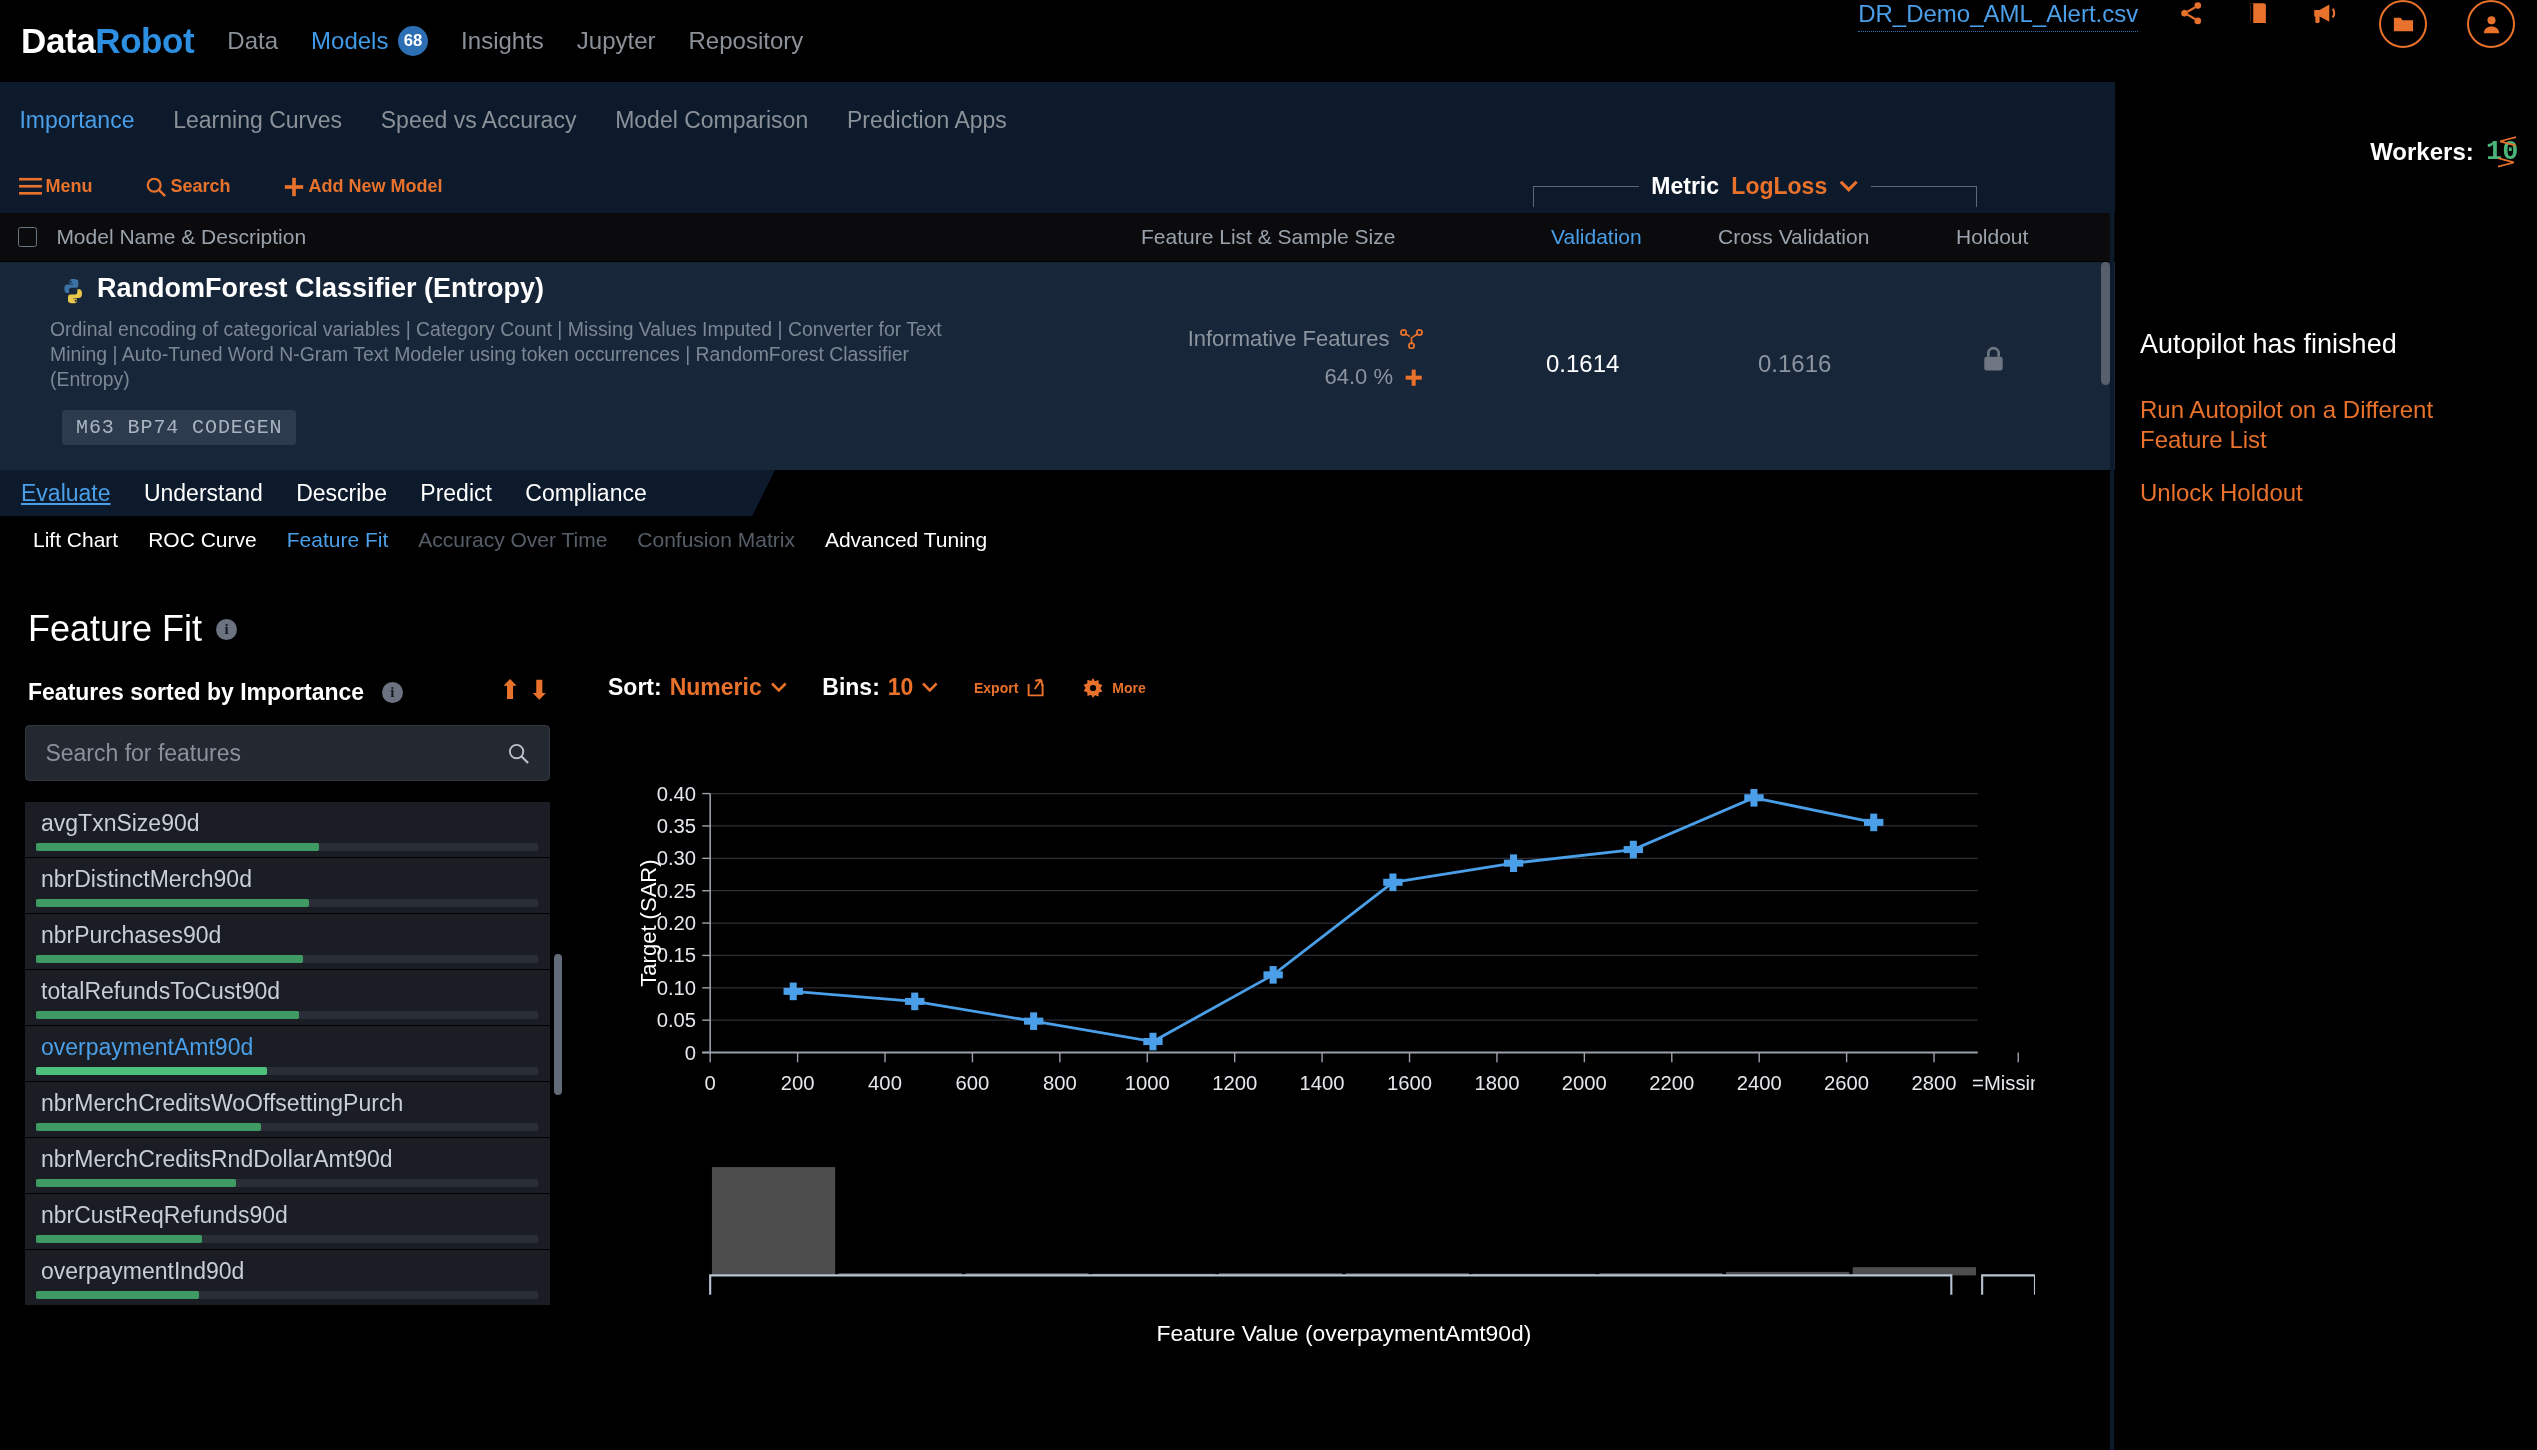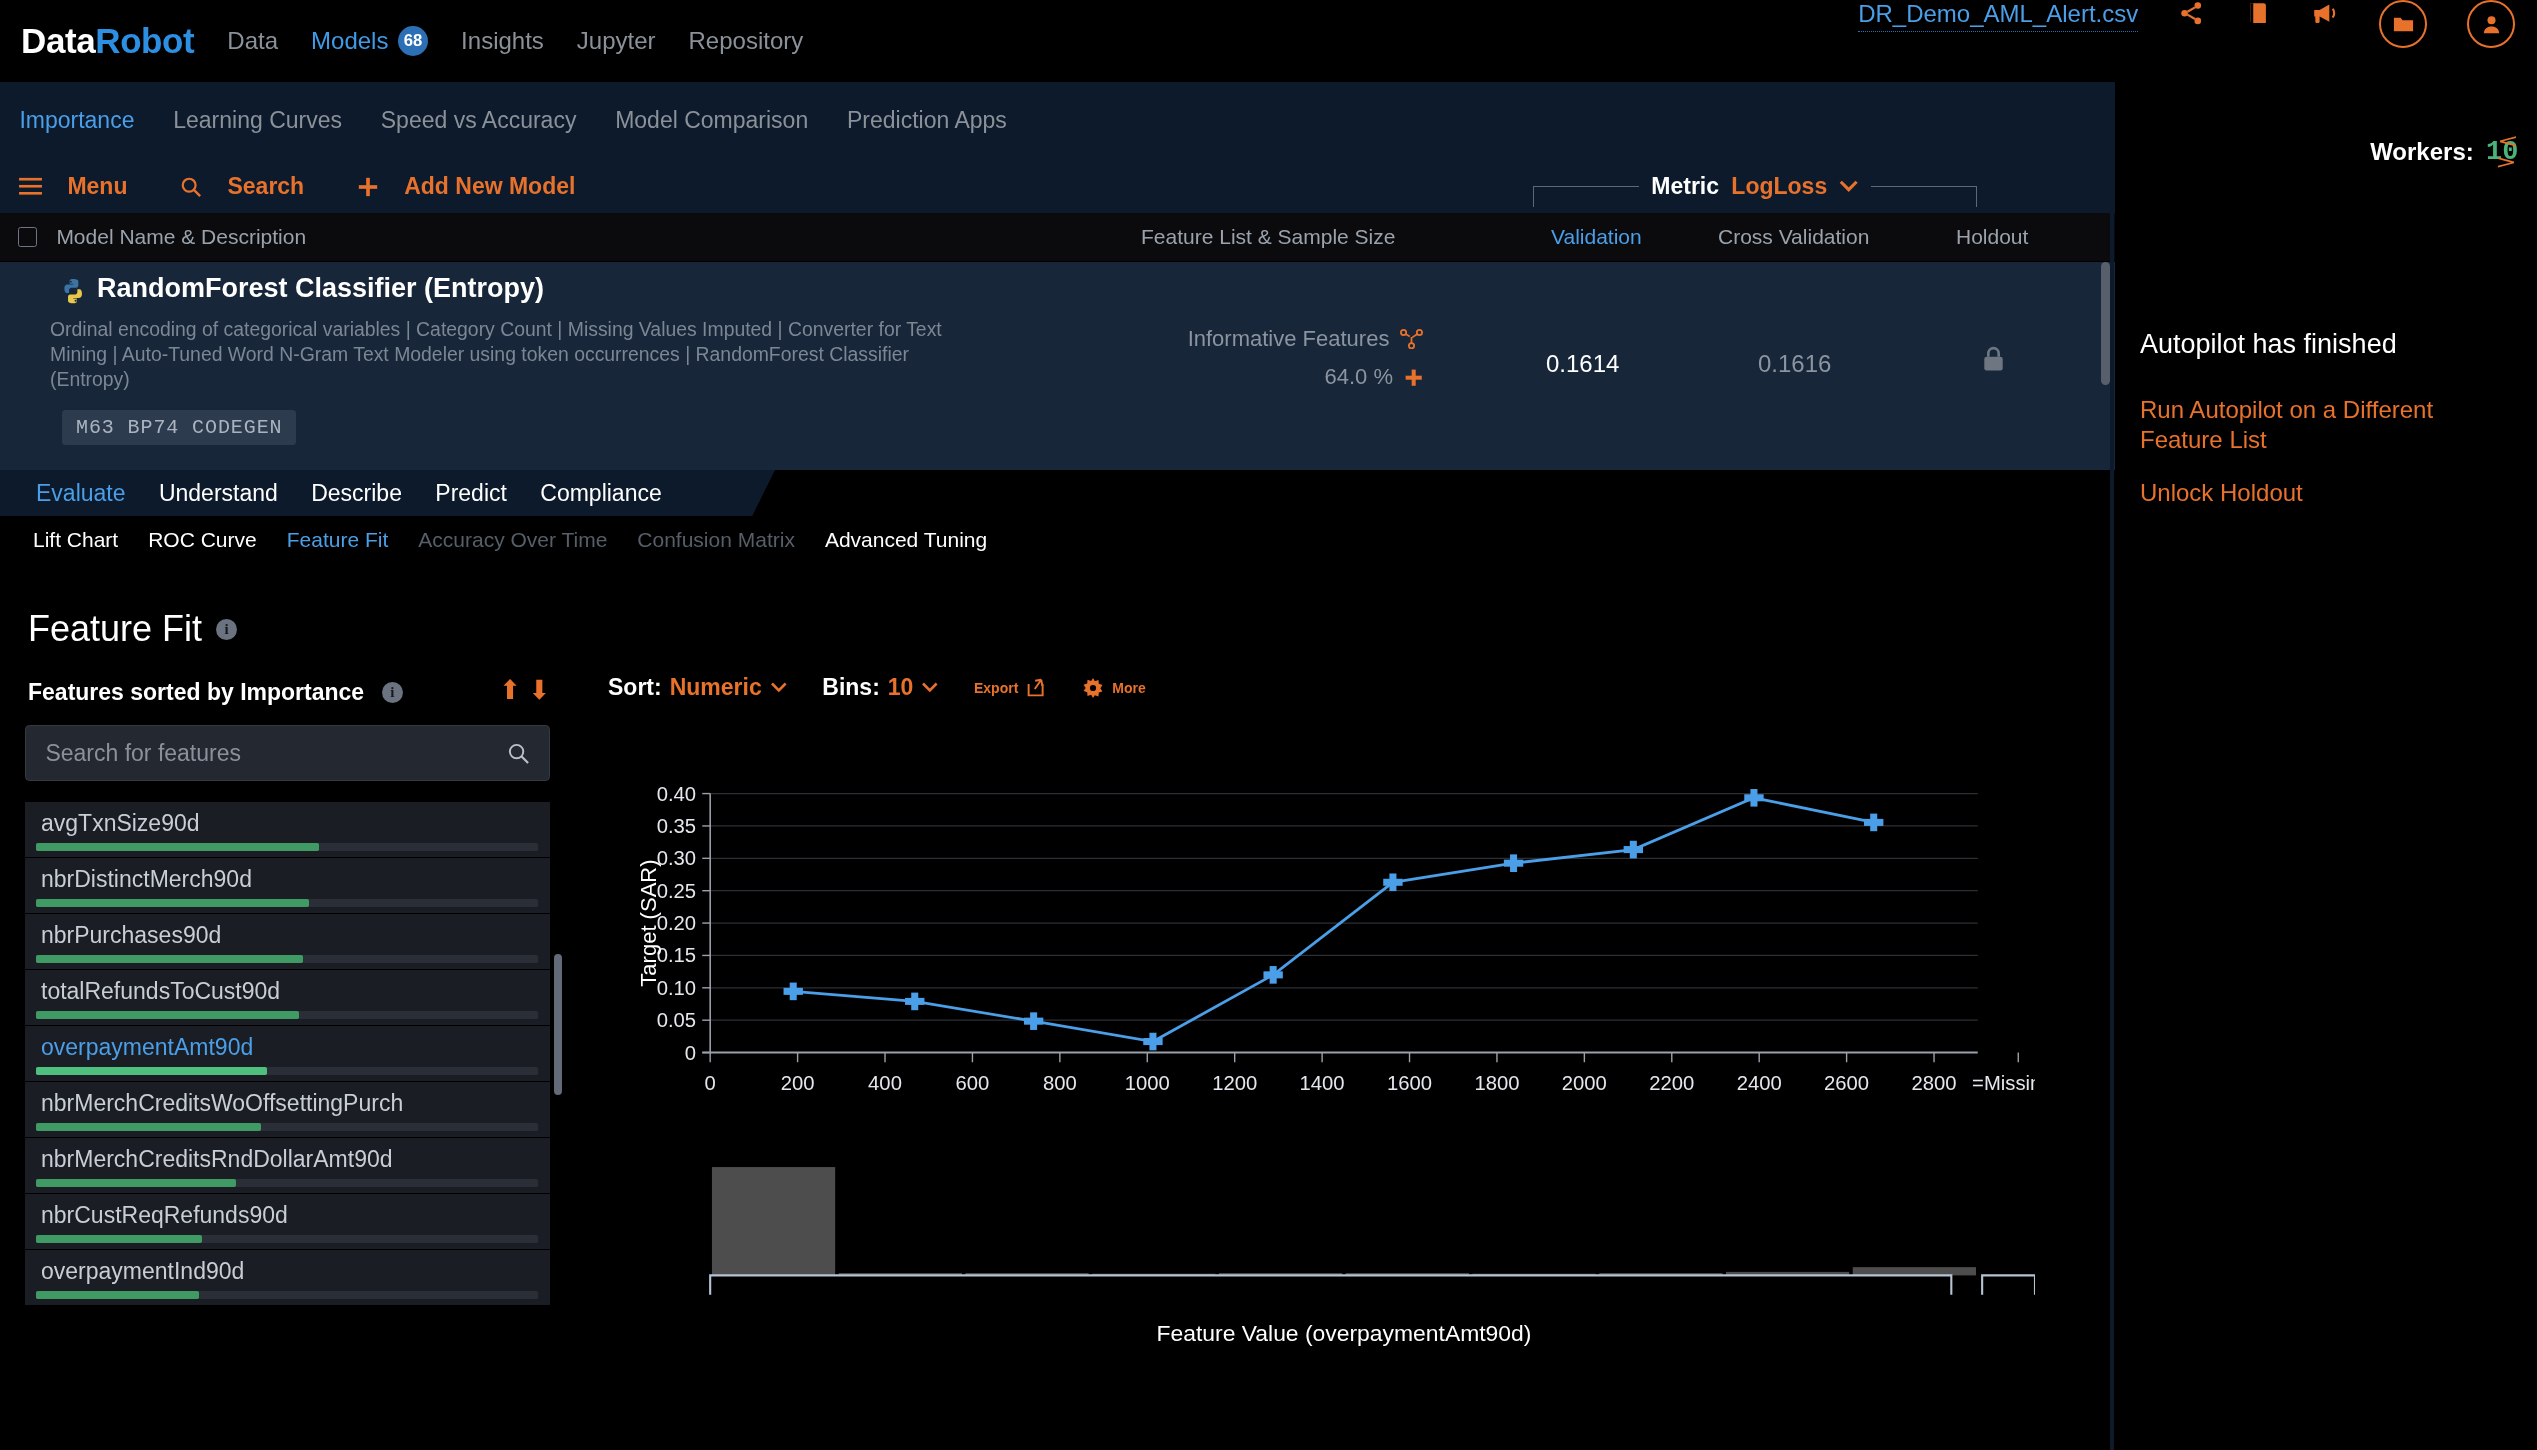--- a/index.html
+++ b/index.html
@@ -54,22 +54,22 @@
   }
   .subnav-link:first-child { padding-left: 19.4px; }
   .subnav-link.active { color: #4a9fe8; }
 
   
   #toolbar {
     position: absolute; left: 0; top: 159px; width: 2115px; height: 55px;
     background: #0c1a2b; display: flex; align-items: center;
   }
   .tb-item {
-    display: flex; align-items: center; gap: 25px; color: #e8722c;
-    font-size: 23px; font-weight: bold; cursor: pointer; white-space: nowrap;
+    display: flex; align-items: center; gap: 3px; color: #e8722c;
+    font-size: 18px; font-weight: bold; cursor: pointer; white-space: nowrap;
   }
   #tb-menu { margin-left: 19.4px; }
   #tb-search { margin-left: 53px; }
   #tb-addmodel { margin-left: 53px; }
   #metric-group {
     position: absolute; left: 1533px; top: 0; height: 55px;
     display: flex; align-items: center; gap: 12.3px;
   }
   .metric-rule { width: 106px; height: 0.9px; background: #5d6873; position: relative; }
   .metric-rule::before { content:''; position:absolute; left:0; top:0; width:0.9px; height:21px; background:#5d6873; }
@@ -121,21 +121,21 @@
   #cv-score  { position: absolute; left: 1758px; top: 350px; color: #8b949f; font-size: 24px; }
   #hold-lock { position: absolute; left: 1982px; top: 345px; }
 
   
   #modeltabs {
     position: absolute; left: 0; top: 470px; width: 775px; height: 47px;
     background: #0c1a2b; display: flex; align-items: center;
     clip-path: polygon(0 0, 100% 0, 97% 100%, 0% 100%);
   }
   .mtab { padding: 0 16.7px; font-size: 23px; color: #ffffff; cursor: pointer; white-space: nowrap; }
-  .mtab:first-child { padding-left: 36px; }
+  .mtab:first-child { padding-left: 21px; text-decoration: underline; }
   .mtab.active { color: #4a9fe8; }
 
   #subtabs {
     position: absolute; left: 0; top: 516px; width: 2115px; height: 48px;
     background: #000000; display: flex; align-items: center;
   }
   .stab { padding: 0 15px; font-size: 21px; color: #ffffff; cursor: pointer; white-space: nowrap; }
   .stab:first-child { padding-left: 33px; }
   .stab.active { color: #4a9fe8; }
   .stab.disabled { color: #565e68; cursor: default; }

